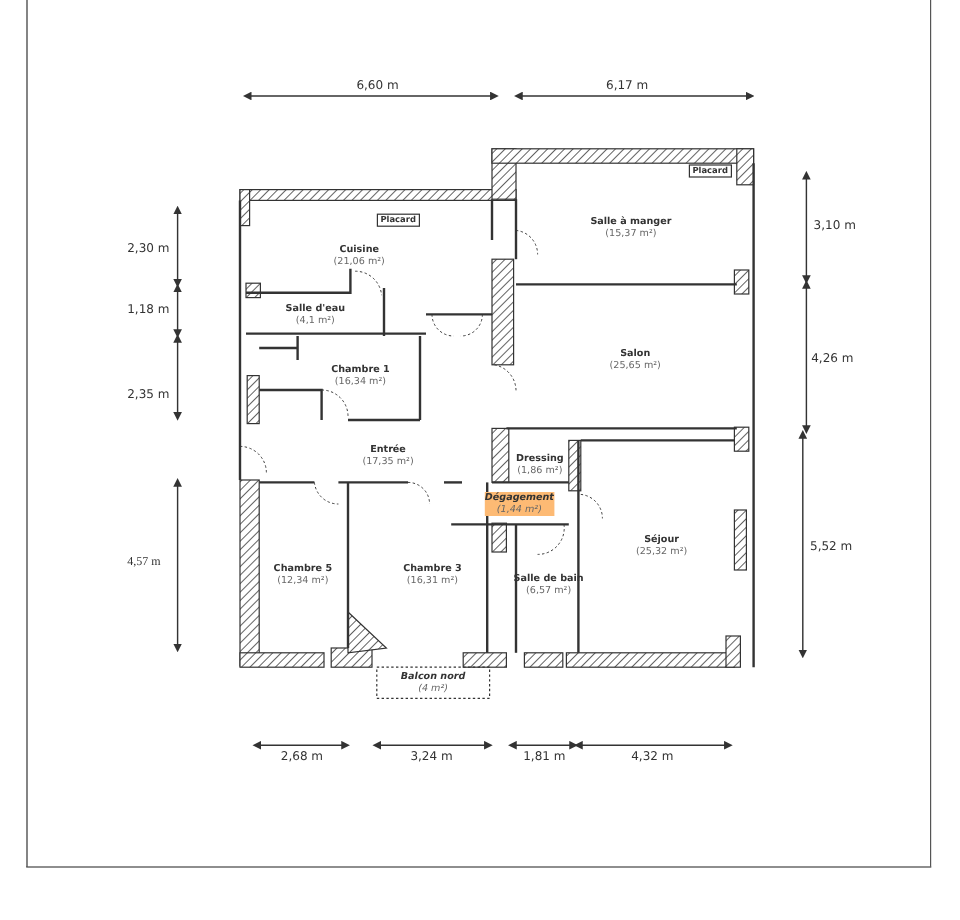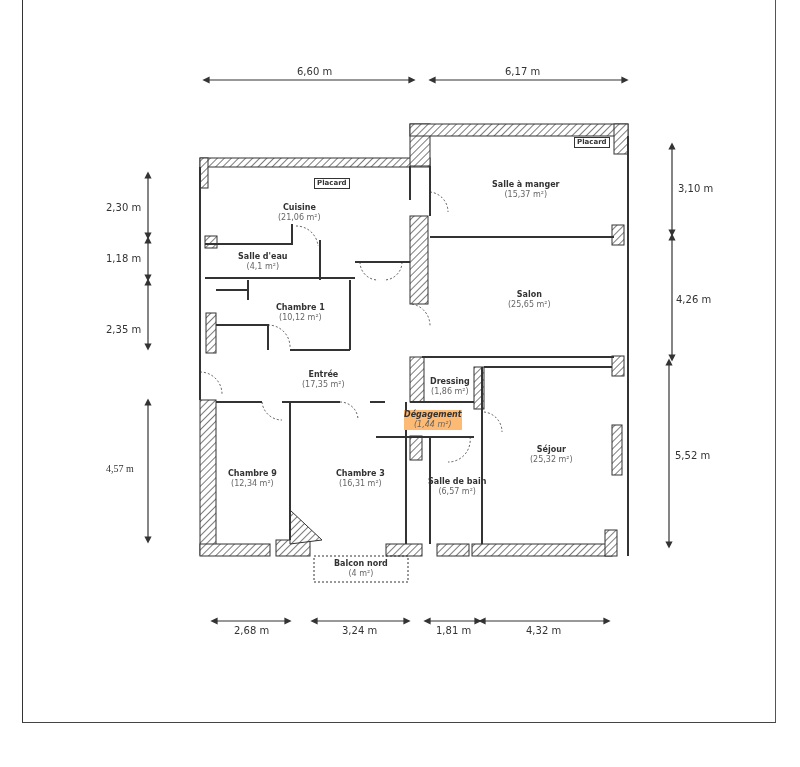--- a/index.html
+++ b/index.html
@@ -163,21 +163,21 @@
 <div class="lbl" style="left:278px;top:203px;">
   <span class="name">Cuisine</span>
   <span class="area">(21,06 m²)</span>
 </div>
 <div class="lbl" style="left:238px;top:252px;">
   <span class="name">Salle d'eau</span>
   <span class="area">(4,1 m²)</span>
 </div>
 <div class="lbl" style="left:276px;top:303px;">
   <span class="name">Chambre 1</span>
-  <span class="area">(10,12 m²)</span>
+  <span class="area">(16,34 m²)</span>
 </div>
 <div class="lbl" style="left:302px;top:370px;">
   <span class="name">Entrée</span>
   <span class="area">(17,35 m²)</span>
 </div>
 <div class="lbl" style="left:492px;top:180px;">
   <span class="name">Salle à manger</span>
   <span class="area">(15,37 m²)</span>
 </div>
 <div class="lbl" style="left:508px;top:290px;">
@@ -190,27 +190,27 @@
 </div>
 <div class="lbl" style="left:404px;top:410px;background:#fdba74;font-style:italic;">
   <span class="name">Dégagement</span>
   <span class="area">(1,44 m²)</span>
 </div>
 <div class="lbl" style="left:530px;top:445px;">
   <span class="name">Séjour</span>
   <span class="area">(25,32 m²)</span>
 </div>
 <div class="lbl" style="left:228px;top:469px;">
-  <span class="name">Chambre 9</span>
+  <span class="name">Chambre 5</span>
   <span class="area">(12,34 m²)</span>
 </div>
 <div class="lbl" style="left:336px;top:469px;">
   <span class="name">Chambre 3</span>
   <span class="area">(16,31 m²)</span>
 </div>
 <div class="lbl" style="left:428px;top:477px;">
   <span class="name">Salle de bain</span>
   <span class="area">(6,57 m²)</span>
 </div>
-<div class="lbl" style="left:334px;top:559px;">
+<div class="lbl" style="left:334px;top:559px;font-style:italic;">
   <span class="name">Balcon nord</span>
   <span class="area">(4 m²)</span>
 </div>
 
 </body></html>

